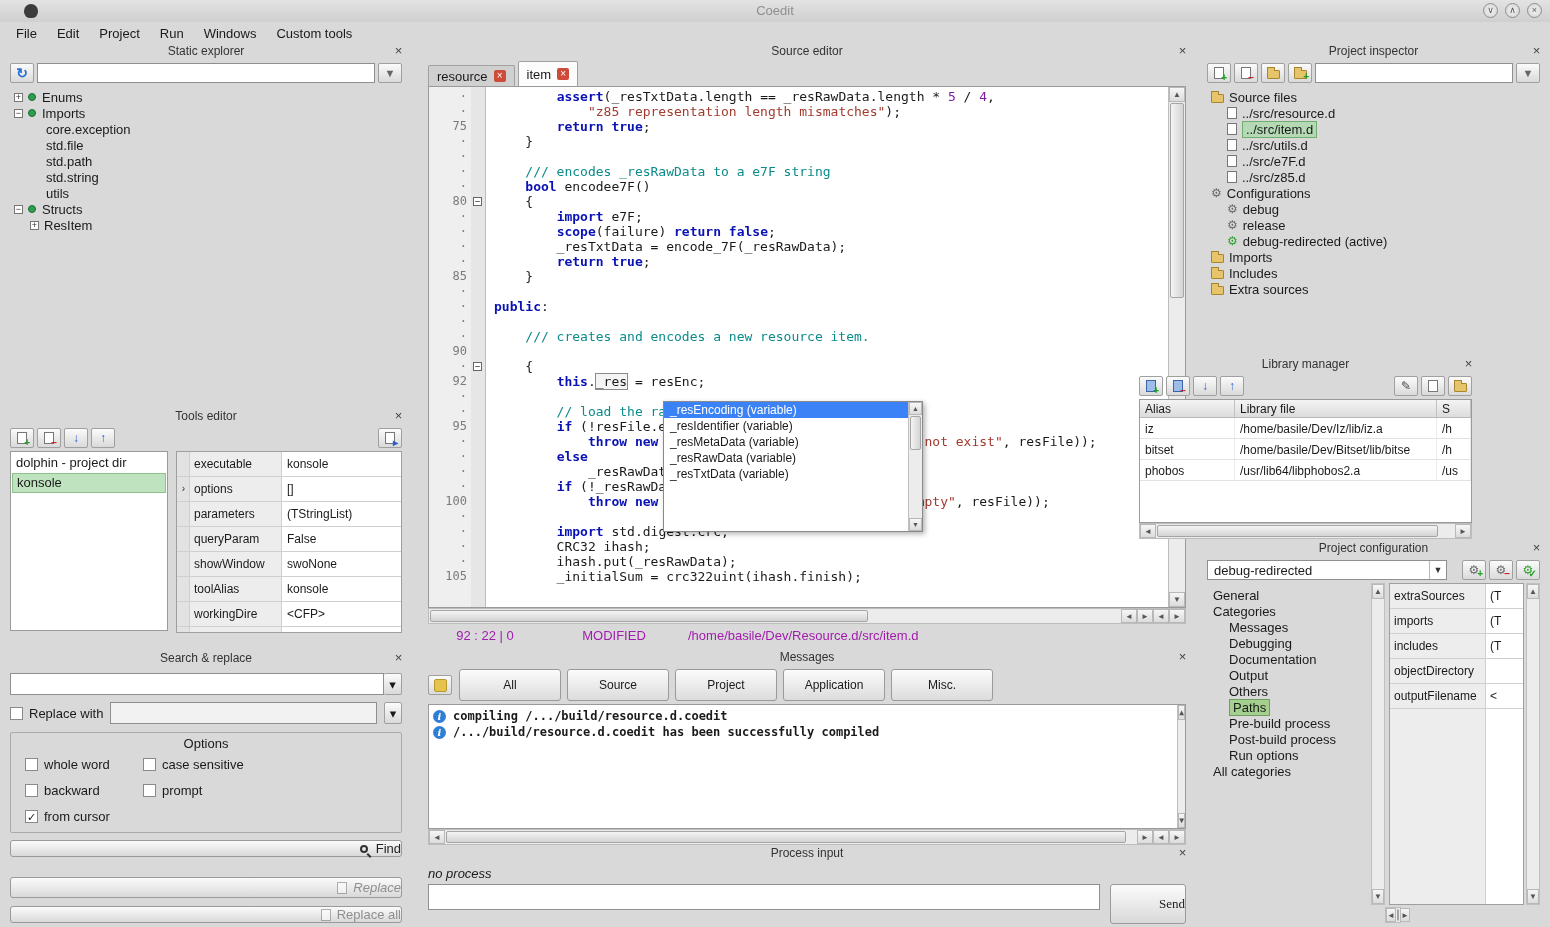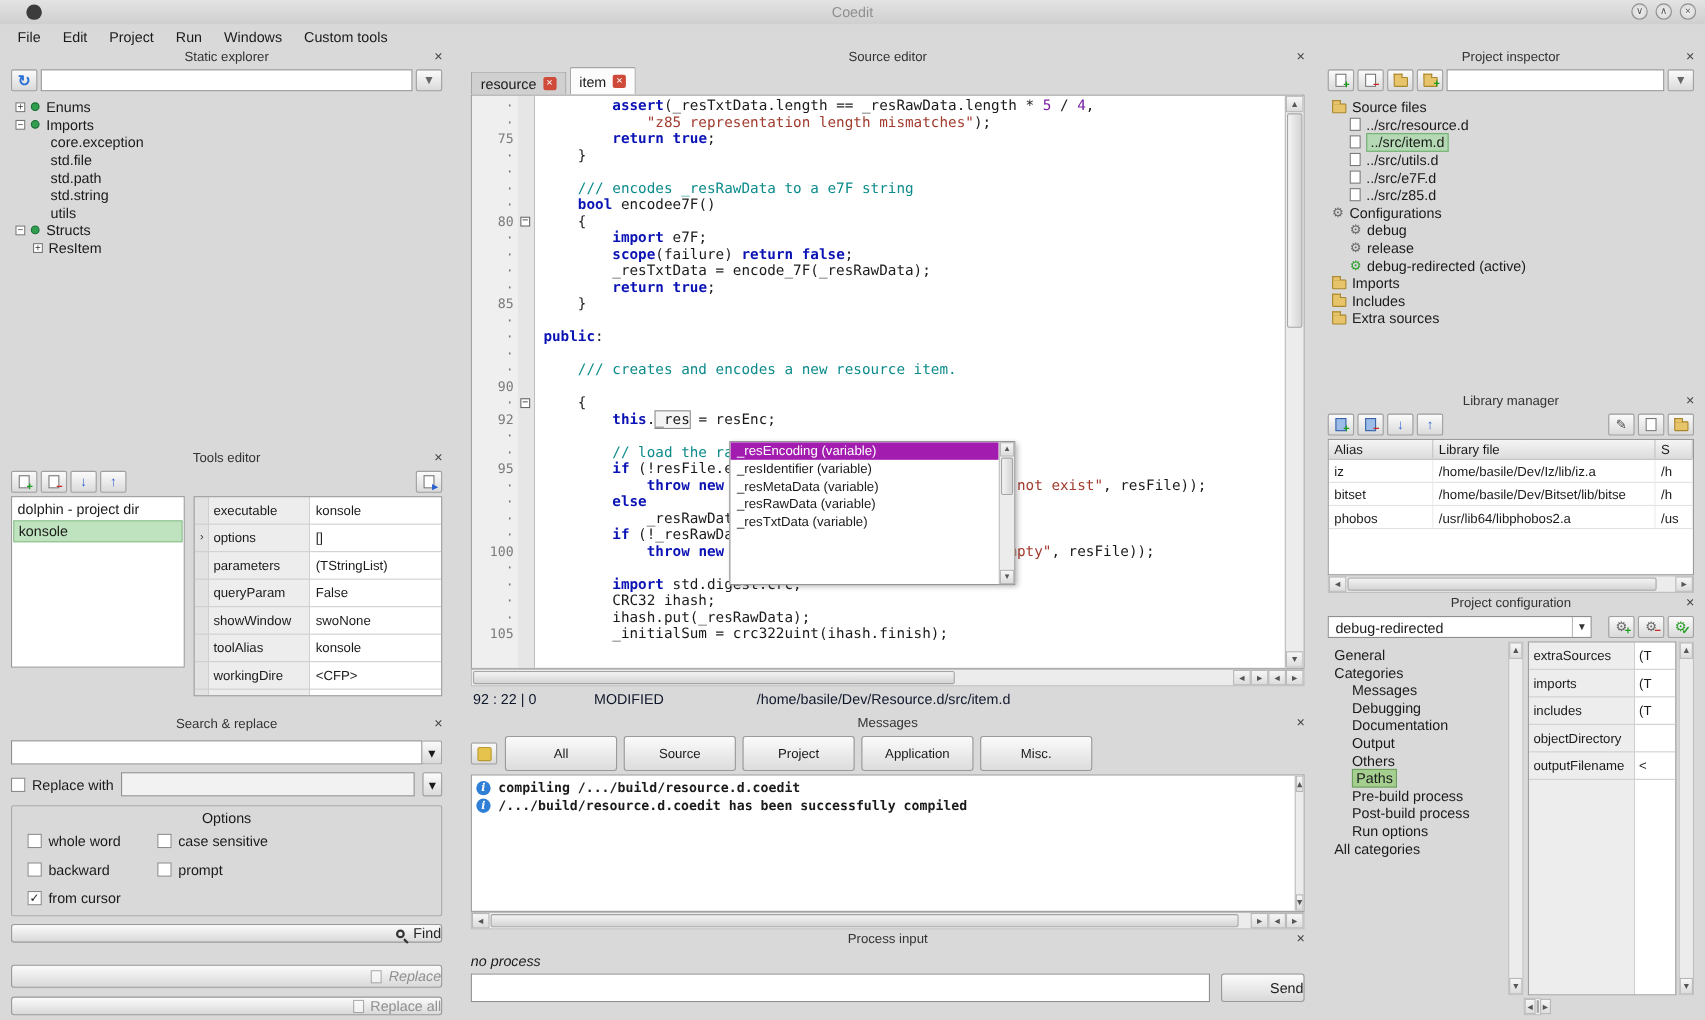--- a/index.html
+++ b/index.html
@@ -56,21 +56,21 @@
 
 
 .btn{border:1px solid #9a9a9a;border-radius:3px;background:linear-gradient(#fbfbfb,#d9d9d9);font-size:13px;display:flex;align-items:center;justify-content:flex-end;gap:6px;color:#222;}
 .btn.disabled{color:#8f8f8f;}
 
 
 .cb{display:flex;align-items:center;gap:6px;}
 .cbbox{width:13px;height:13px;background:#fff;border:1px solid #8a8a8a;font-size:11px;line-height:12px;text-align:center;color:#222;flex:0 0 13px;}
 
 
-.listbox{width:158px;background:#fff;border:1px solid #9a9a9a;height:156px;padding:1px;}
+.listbox{width:158px;background:#fff;border:1px solid #9a9a9a;height:180px;padding:1px;}
 .listitem{height:20px;line-height:20px;padding:0 4px;white-space:nowrap;overflow:hidden;}
 .listitem.sel{background:#bfe3bf;border:1px solid #8cc08c;line-height:18px;}
 
 
 .tgrid{flex:1;border:1px solid #9f9f9f;height:182px;background:linear-gradient(to right,#e2e2e2 12px,#cfcfcf 12px,#cfcfcf 13px,#ededed 13px,#ededed 104px,#cfcfcf 104px,#cfcfcf 105px,#fff 105px);overflow:hidden;}
 .tgrow{display:flex;height:25px;border-bottom:1px solid #cfcfcf;font-size:12px;}
 .tg-g{flex:0 0 13px;text-align:center;color:#333;line-height:24px;font-size:10px;}
 .tg-n{flex:0 0 92px;padding:5px 3px 0 4px;white-space:nowrap;overflow:hidden;}
 .tg-v{flex:1;padding:5px 5px 0;white-space:nowrap;overflow:hidden;}
 
@@ -93,35 +93,35 @@
 .ct{padding-left:8px;}
 .k{color:#0a12b4;font-weight:bold;}
 .c{color:#0c8b8b;}
 .s{color:#a23b2e;}
 .num{color:#7a1fa2;}
 .cbox{outline:1px solid #8a8a8a;background:#f4f4f4;}
 
 .popup{position:absolute;left:234px;top:314px;width:260px;height:131px;background:#fff;border:1px solid #8a8a8a;box-shadow:2px 2px 5px rgba(0,0,0,.3);display:flex;font-size:12px;z-index:5;}
 .popitems{flex:1;overflow:hidden;}
 .popitem{height:16px;line-height:16px;padding:0 6px;white-space:nowrap;}
-.popitem.sel{background:#a21caf;color:#fff;}
+.popitem.sel{background:#3b82f6;color:#fff;}
 .popscroll{flex:0 0 14px;background:#ececec;border-left:1px solid #c0c0c0;display:flex;flex-direction:column;}
 .popscroll .sarrow{height:13px;font-size:7px;}
 .popscroll .sthumb{height:34px;margin:1px;}
 
 
 .vscroll{flex:0 0 17px;background:#ececec;border-left:1px solid #bdbdbd;display:flex;flex-direction:column;}
 .sarrow{height:15px;display:flex;align-items:center;justify-content:center;font-size:8px;color:#555;border:1px solid #b8b8b8;background:linear-gradient(#f6f6f6,#dcdcdc);}
 .sthumb{background:linear-gradient(to right,#f4f4f4,#d4d4d4);border:1px solid #a5a5a5;border-radius:2px;margin:1px;}
 .hscroll{flex:0 0 16px;display:flex;background:#ececec;border:1px solid #bdbdbd;align-items:stretch;}
 .hscroll .sarrow{width:16px;height:auto;}
 .hthumb{background:linear-gradient(#f4f4f4,#d4d4d4);border:1px solid #a5a5a5;border-radius:2px;margin:1px;}
 
 
-.statusbar{flex:0 0 22px;display:flex;align-items:center;color:#0f172a;}
+.statusbar{flex:0 0 22px;display:flex;align-items:center;color:#a21caf;text-align:center;}
 .st-caret{margin-left:2px;width:110px;}
 .st-state{width:148px;}
 
 
 .mbtn{height:32px;width:102px;border:1px solid #9a9a9a;border-radius:3px;background:linear-gradient(#fbfbfb,#dcdcdc);font-size:12px;display:flex;align-items:center;justify-content:center;}
 .msglist{flex:1;background:#fff;border:1px solid #9a9a9a;padding:3px 4px;font-family:"DejaVu Sans Mono",monospace;font-size:12px;font-weight:bold;overflow:hidden;position:relative;}
 .msgline{display:flex;align-items:center;gap:7px;height:16px;white-space:nowrap;}
 
 
 .lmtable{flex:1;background:#fff;border:1px solid #9a9a9a;display:flex;flex-direction:column;overflow:hidden;}
@@ -146,21 +146,21 @@
 .confbottom{flex:0 0 16px;display:flex;margin-top:2px;}
 
 
 #p-explorer{left:2px;top:44px;width:408px;height:365px;}
 #p-tools{left:2px;top:409px;width:408px;height:242px;}
 #p-search{left:2px;top:651px;width:408px;height:272px;}
 #p-editor{left:420px;top:44px;width:774px;height:602px;}
 #p-messages{left:420px;top:650px;width:774px;height:195px;}
 #p-procinput{left:420px;top:846px;width:774px;height:77px;}
 #p-inspector{left:1199px;top:44px;width:349px;height:312px;}
-#p-libman{left:1199px;top:357px;width:349px;height:182px;}
+#p-libman{left:1131px;top:357px;width:349px;height:182px;}
 #p-projconf{left:1199px;top:541px;width:349px;height:382px;}
 </style>
 </head>
 <body>
 
 <div class="titlebar">
   <span class="paw"></span>
   <span class="title">Coedit</span>
   <span class="winbtns">
     <span class="wbtn">∨</span>
@@ -591,21 +591,21 @@
 </div>
 
 <div class="panel" id="p-procinput">
   <div class="phead">
     <span>Process input</span>
     <span class="pclose">×</span>
   </div>
   <div style="height:20px;padding-top:4px;font-style:italic;">no process</div>
   <div style="display:flex;gap:10px;margin-top:3px;">
     <input class="input flex1" style="height: 26px;" value="">
-    <div class="btn" style="width:76px;height:26px;">
+    <div class="btn" style="width:76px;height:40px;font-family:Liberation Serif, serif;">
         <span>Send</span>
       </div>
   </div>
 </div>
 
 <div class="panel" id="p-inspector">
   <div class="phead">
     <span>Project inspector</span>
     <span class="pclose">×</span>
   </div>

